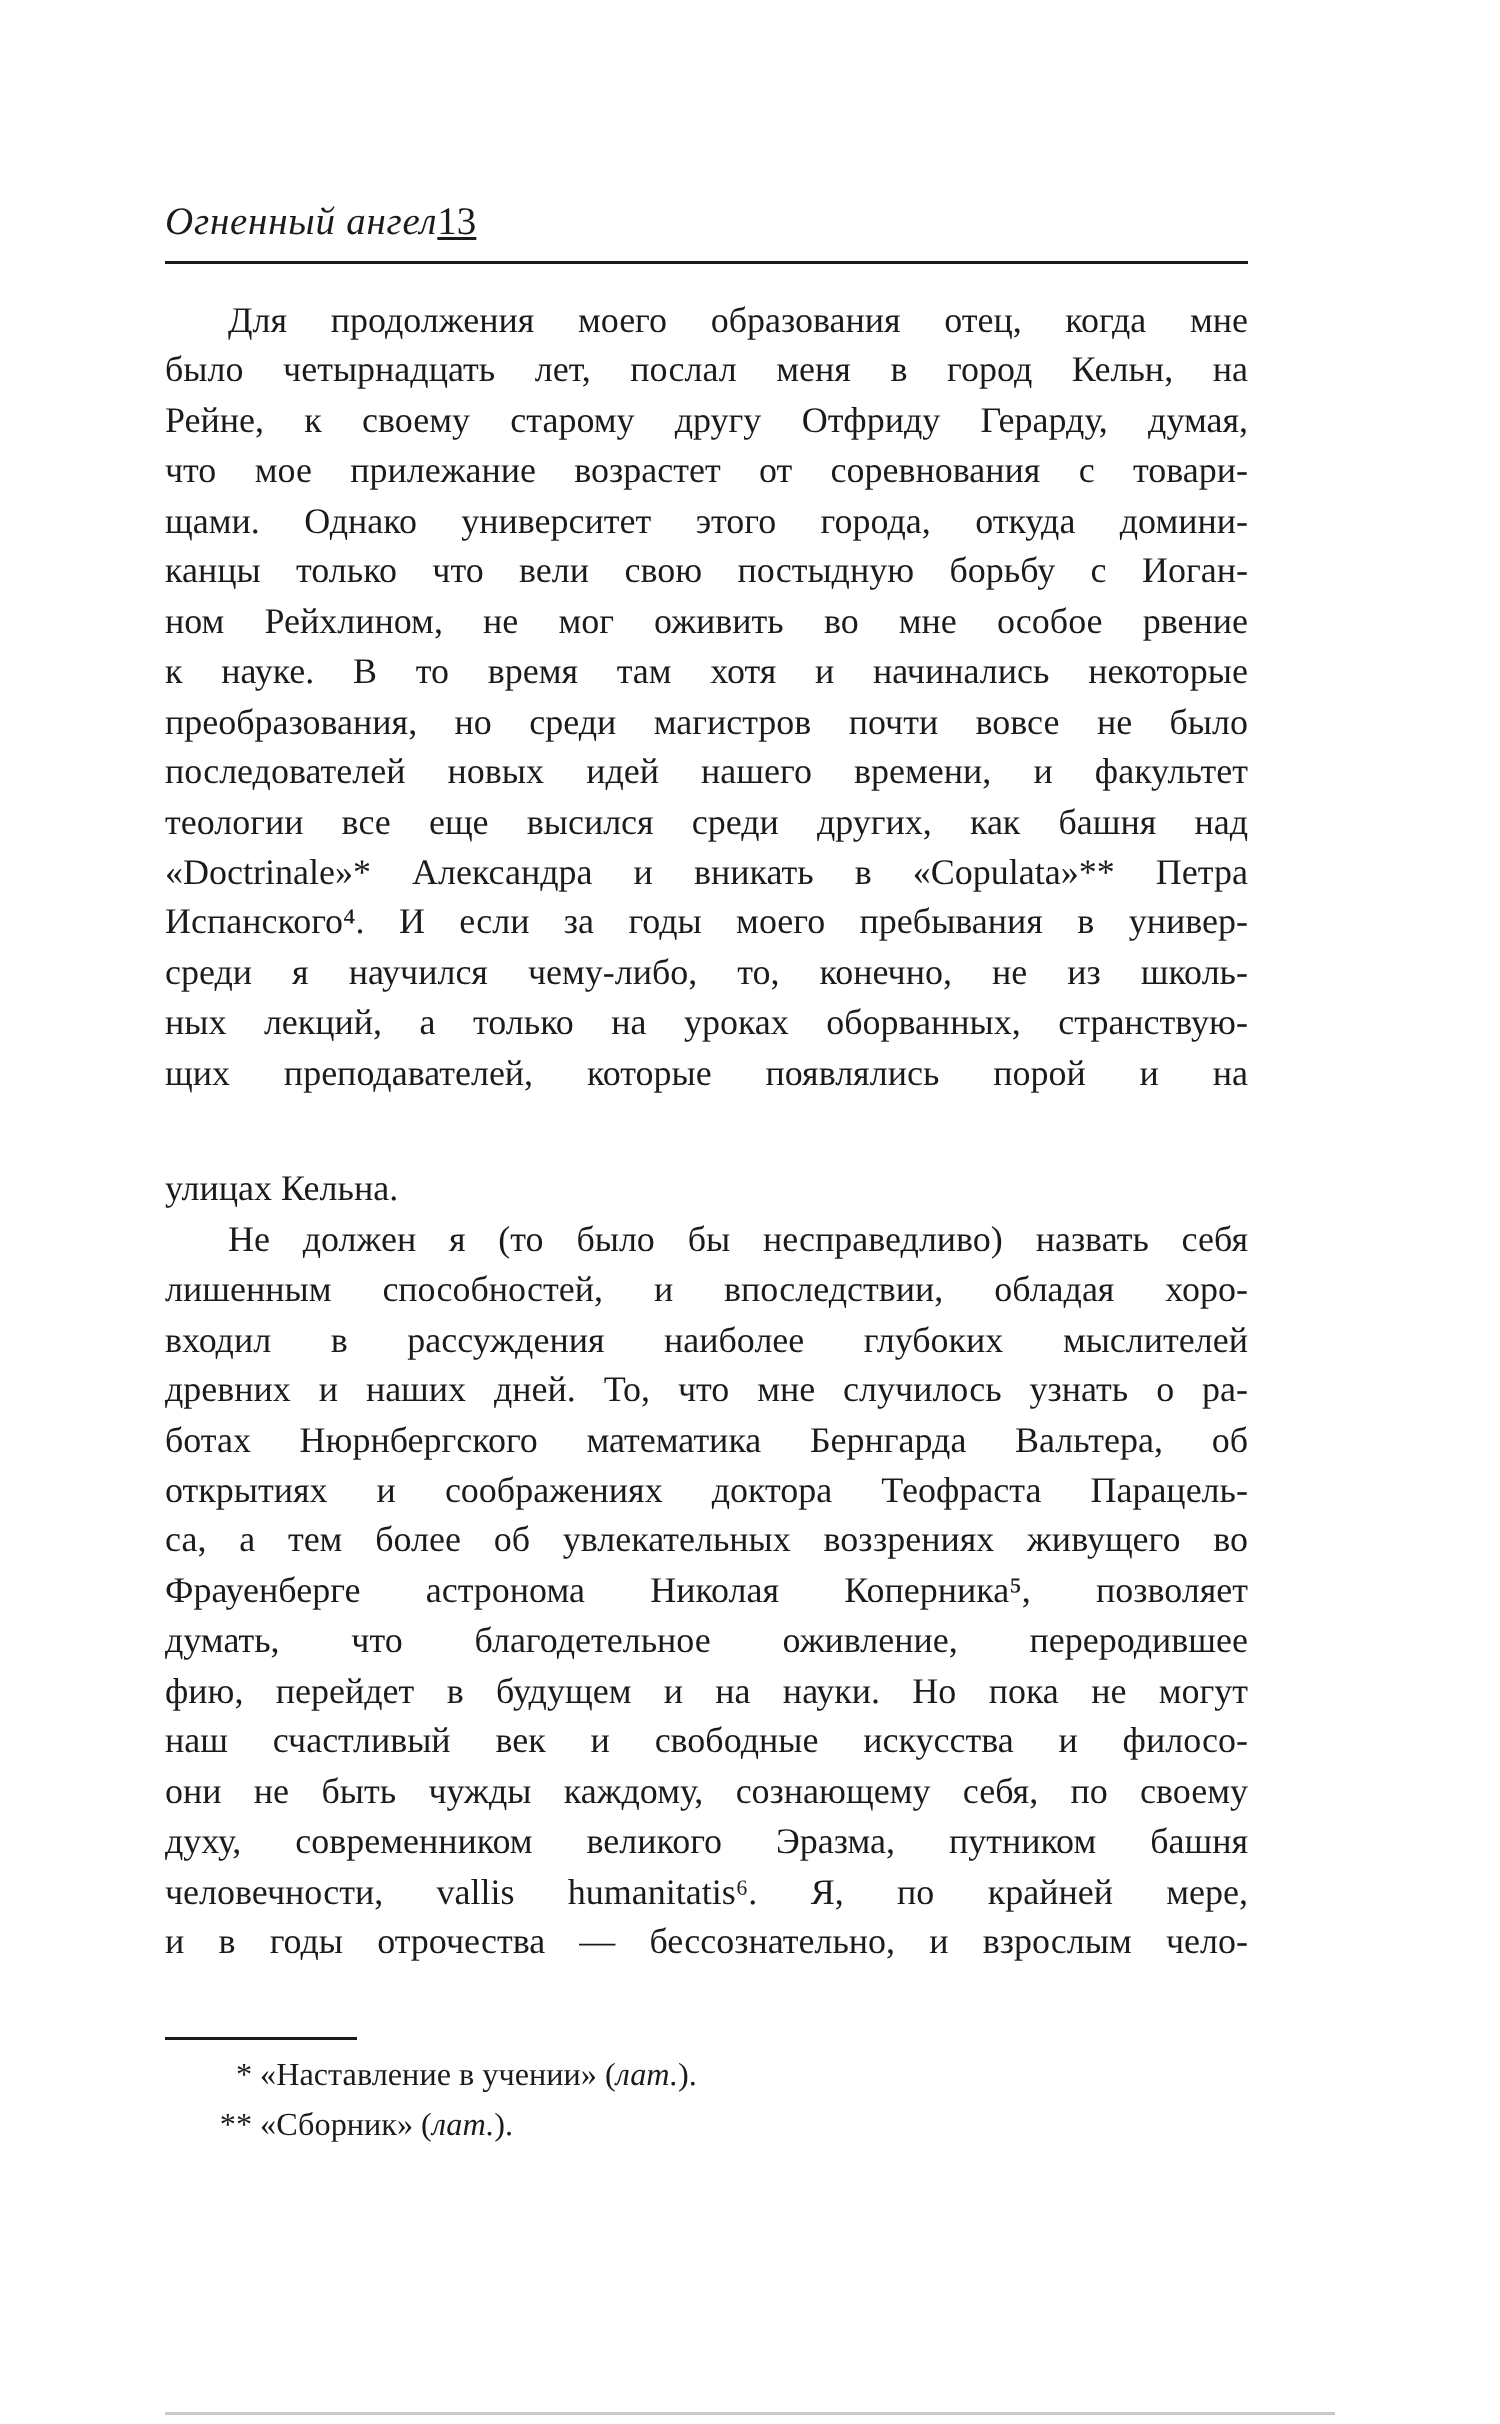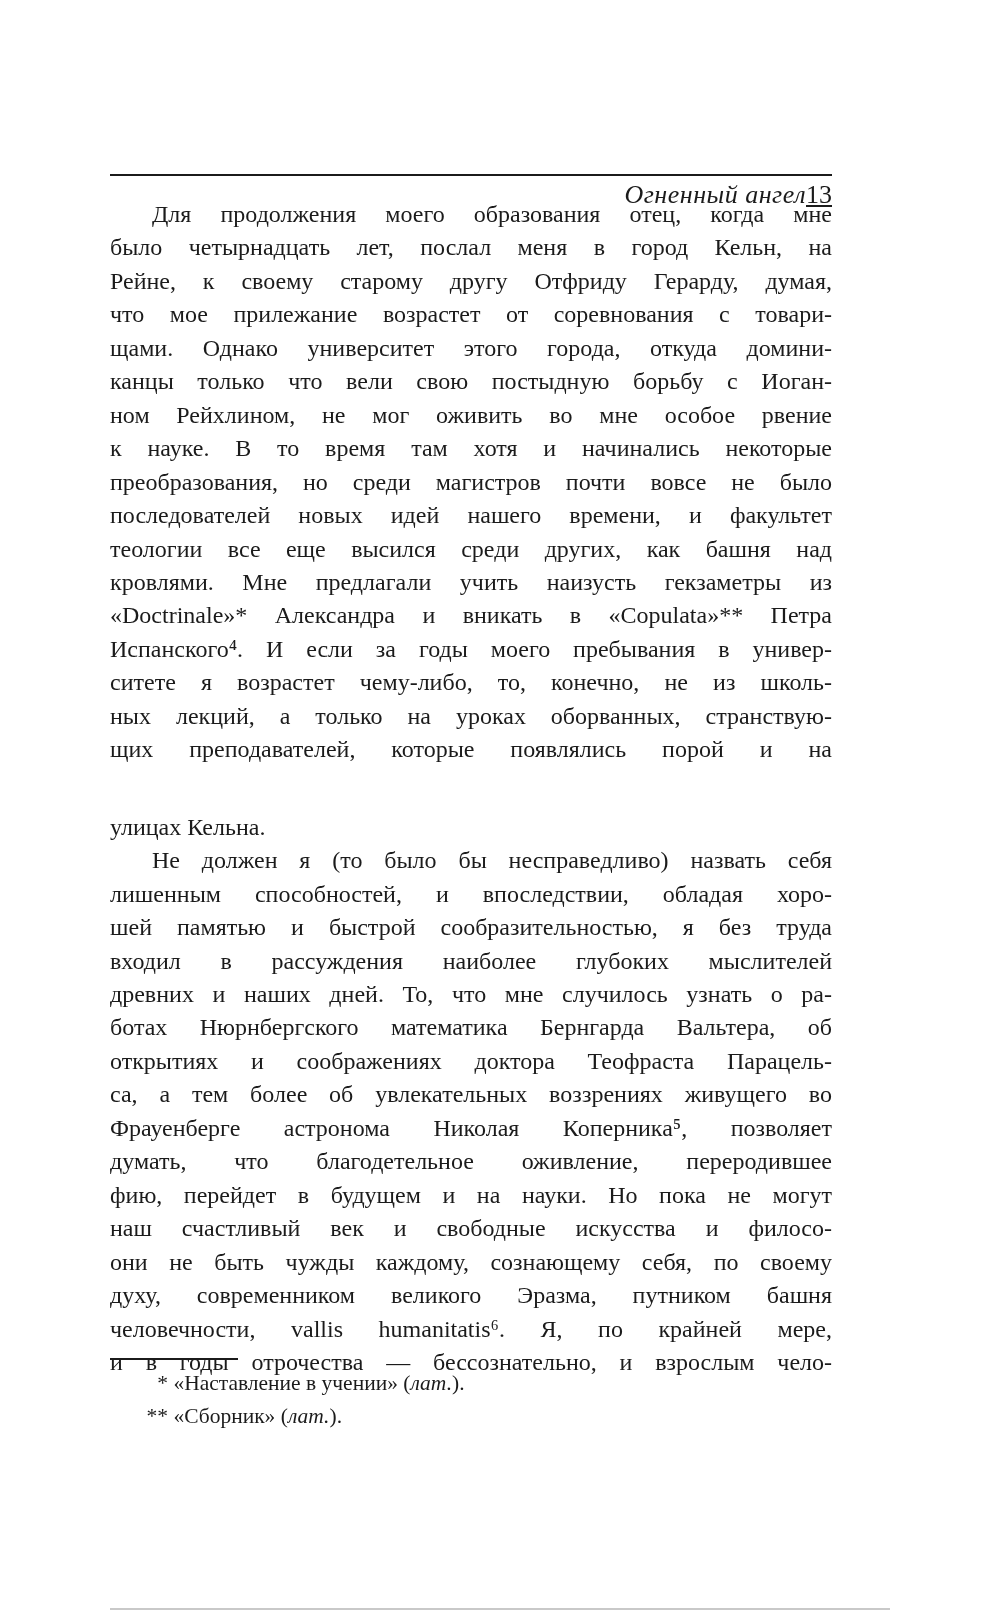--- a/index.html
+++ b/index.html
@@ -18,25 +18,24 @@
   .page {
     position: absolute;
     inset: 0;
   }
   .running-head {
     position: absolute;
     left: 110px;
     width: 722px;
     top: 133px;
     display: flex;
-    justify-content: flex-end;
+    justify-content: flex-start;
     align-items: baseline;
     font-size: 26px;
     line-height: 30px;
-    margin-top: 47px;
   }
   .running-title {
     font-style: italic;
     letter-spacing: 0.5px;
   }
   .page-number {
     font-style: normal;
     text-decoration: underline;
   }
   .header-rule {
@@ -119,32 +118,30 @@
         <div class="line">было четырнадцать лет, послал меня в город Кельн, на</div>
         <div class="line">Рейне, к своему старому другу Отфриду Герарду, думая,</div>
         <div class="line">что мое прилежание возрастет от соревнования с товари-</div>
         <div class="line">щами. Однако университет этого города, откуда домини-</div>
         <div class="line">канцы только что вели свою постыдную борьбу с Иоган-</div>
         <div class="line">ном Рейхлином, не мог оживить во мне особое рвение</div>
         <div class="line">к науке. В то время там хотя и начинались некоторые</div>
         <div class="line">преобразования, но среди магистров почти вовсе не было</div>
         <div class="line">последователей новых идей нашего времени, и факультет</div>
         <div class="line">теологии все еще высился среди других, как башня над</div>
-        <div class="line">кровлями. Мне предлагали учить наизусть гекзаметры из</div>
         <div class="line">«Doctrinale»* Александра и вникать в «Copulata»** Петра</div>
         <div class="line">Испанского⁴. И если за годы моего пребывания в универ-</div>
-        <div class="line">ситете я возрастет чему-либо, то, конечно, не из школь-</div>
+        <div class="line">среди я научился чему-либо, то, конечно, не из школь-</div>
         <div class="line">ных лекций, а только на уроках оборванных, странствую-</div>
         <div class="line">щих преподавателей, которые появлялись порой и на</div>
         <div class="line no-justify-last">улицах Кельна.</div>
       </div>
       <div class="paragraph">
         <div class="line first-line">Не должен я (то было бы несправедливо) назвать себя</div>
         <div class="line">лишенным способностей, и впоследствии, обладая хоро-</div>
-        <div class="line">шей памятью и быстрой сообразительностью, я без труда</div>
         <div class="line">входил в рассуждения наиболее глубоких мыслителей</div>
         <div class="line">древних и наших дней. То, что мне случилось узнать о ра-</div>
         <div class="line">ботах Нюрнбергского математика Бернгарда Вальтера, об</div>
         <div class="line">открытиях и соображениях доктора Теофраста Парацель-</div>
         <div class="line">са, а тем более об увлекательных воззрениях живущего во</div>
         <div class="line">Фрауенберге астронома Николая Коперника⁵, позволяет</div>
         <div class="line">думать, что благодетельное оживление, переродившее</div>
         <div class="line">фию, перейдет в будущем и на науки. Но пока не могут</div>
         <div class="line">наш счастливый век и свободные искусства и филосо-</div>
         <div class="line">они не быть чужды каждому, сознающему себя, по своему</div>

